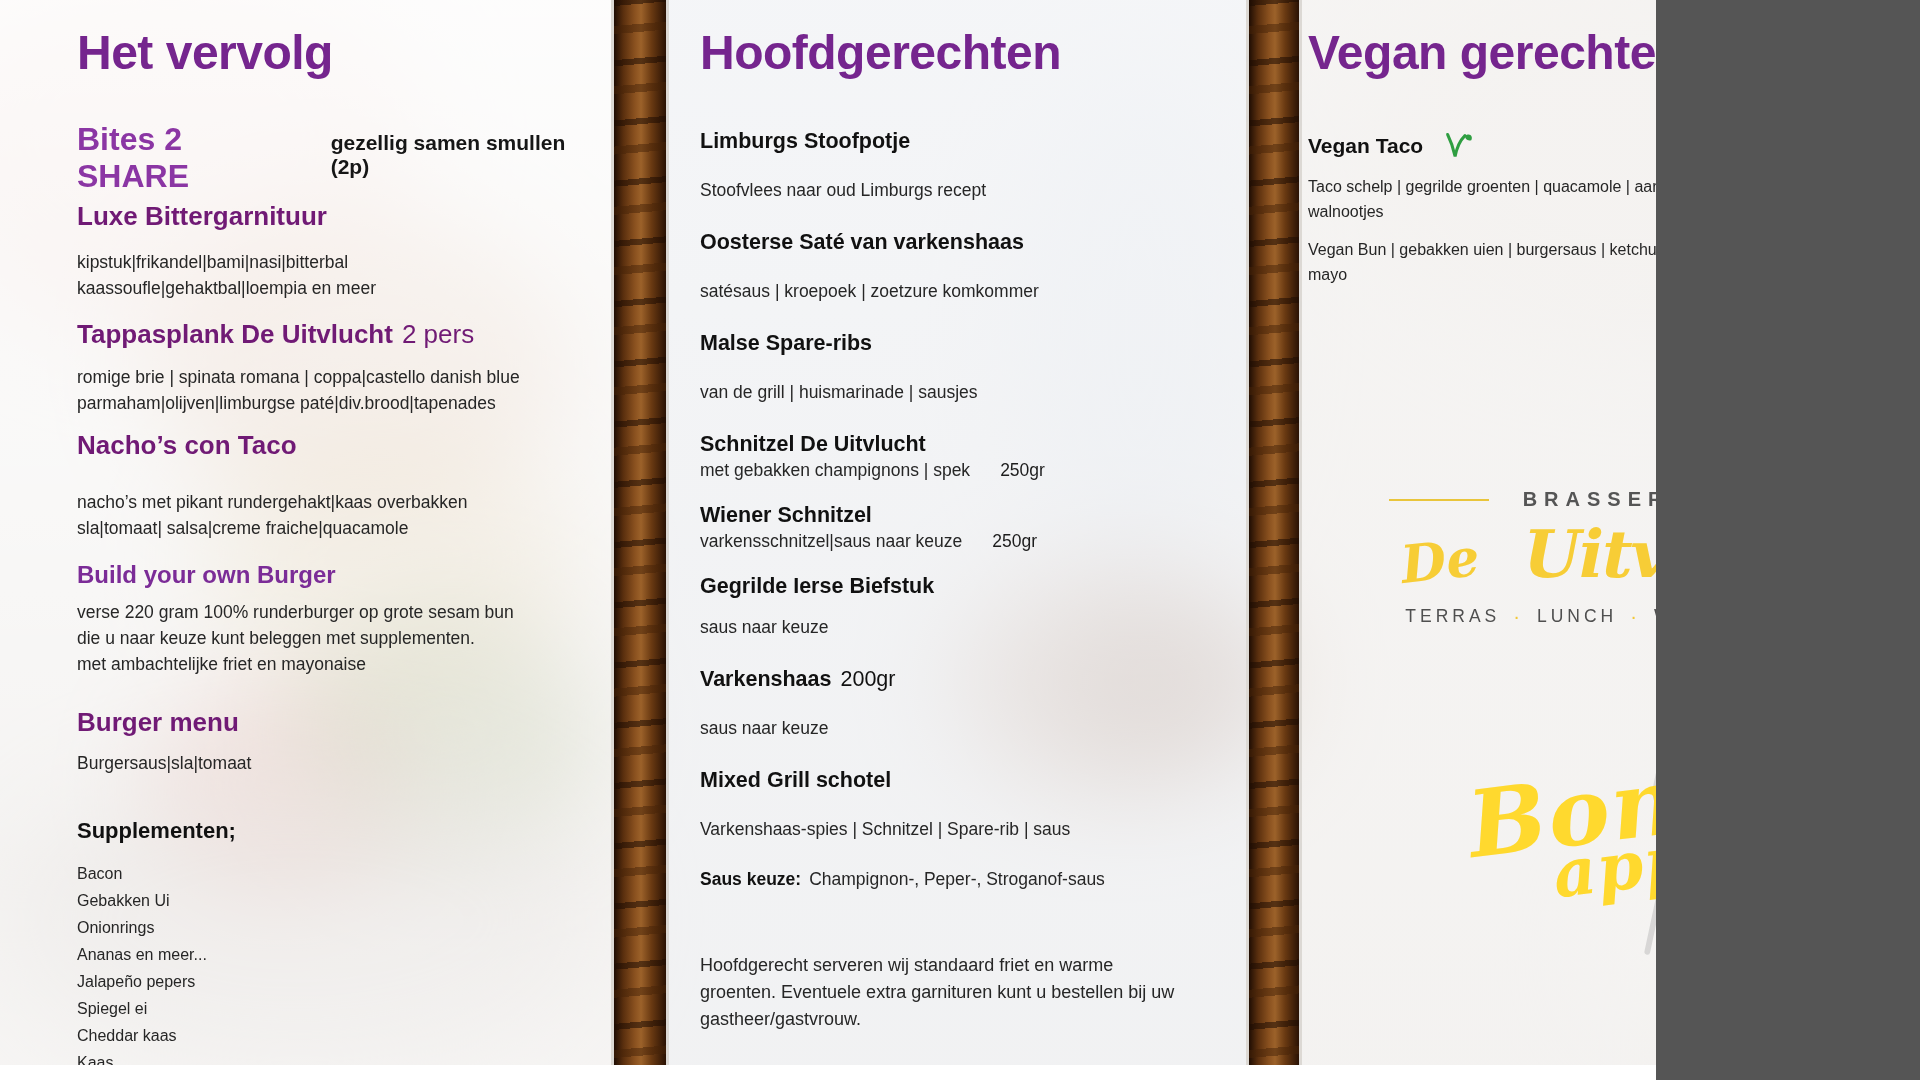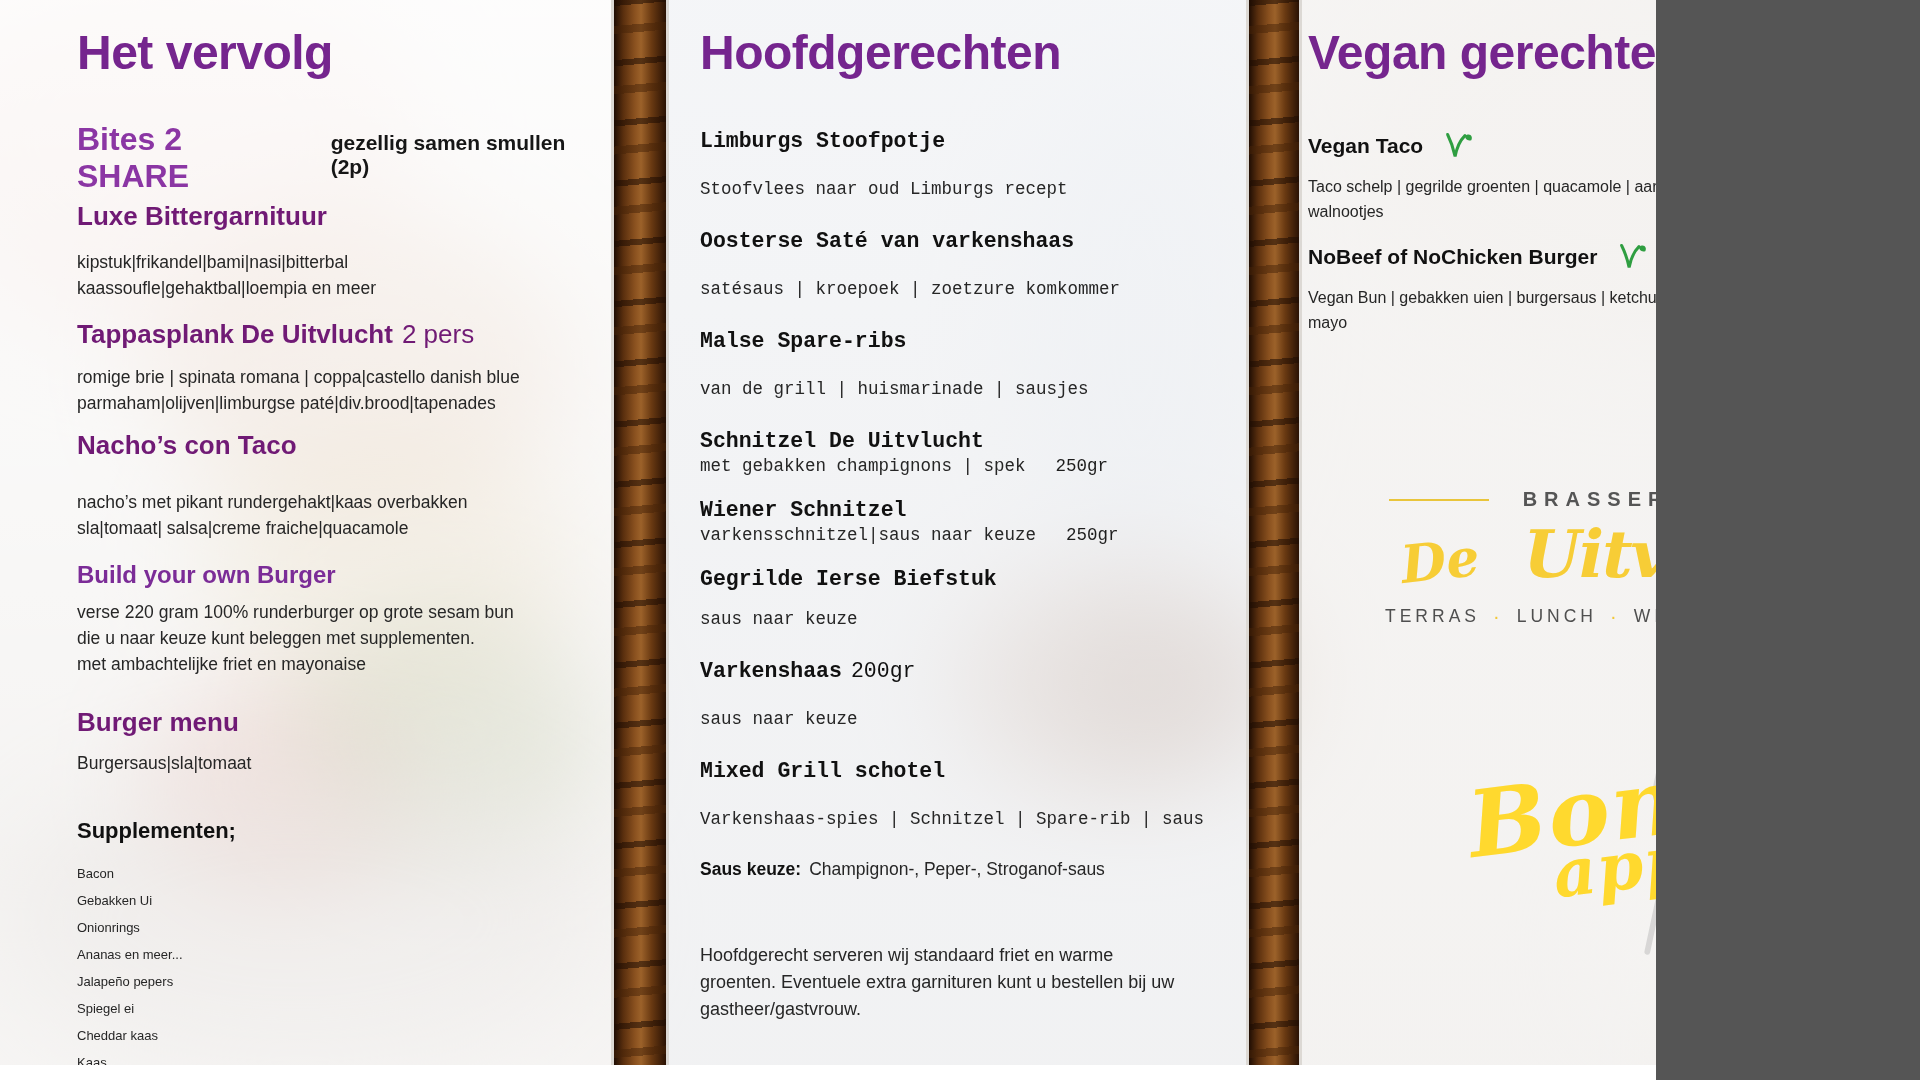--- a/index.html
+++ b/index.html
@@ -52,24 +52,24 @@
   .bites-h{font-size:32px;font-weight:800;color:#8b36a4;}
   .bites-note{font-size:21px;font-weight:700;color:#161616;}
   .item-name{margin-top:18px;font-size:26px;font-weight:700;color:#701a75;}
   .tight{margin-top:6px;}
   .item-desc{margin-top:17px;font-size:17.5px;line-height:26px;color:#262626;}
   .gap-big{margin-top:28px;}
   .reg{font-weight:400;margin-left:9px;}
   .build-h{margin-top:20px;font-size:24px;font-weight:800;color:#7b2c97;}
   .burger-menu{margin-top:30px;}
   .supp-h{margin-top:42px;font-size:22px;font-weight:700;color:#111;}
-  .supp-list{margin-top:16px;font-size:13px;line-height:27px;color:#262626;}
-
-  
-  .m-items{margin-top:48px;font-family:Liberation Mono, monospace;}
+  .supp-list{margin-top:16px;font-size:16px;line-height:27px;color:#262626;}
+
+  
+  .m-items{margin-top:48px;}
   .m-item{margin-bottom:27px;}
   .m-name{font-size:21.5px;font-weight:700;color:#111;}
   .m-desc{margin-top:23px;font-size:17.5px;line-height:26px;color:#262626;}
   .m-sub{margin-top:3px;font-size:17.5px;color:#262626;}
   .m-item.tightblock{margin-bottom:22px;}
   .m-item.midblock .m-desc{margin-top:15px;}
   .weight{margin-left:30px;color:#1d1d1d;}
   .sauce{margin-top:4px;font-size:17.5px;color:#262626;}
   .sauce .b{font-weight:700;color:#111;margin-right:8px;}
   .m-footer{margin-top:62px;font-size:18px;line-height:27px;color:#262626;}
@@ -87,21 +87,21 @@
   .brass-row{display:flex;align-items:center;justify-content:center;}
   .yline{height:2px;background:#e9c53b;}
   .yline.l{width:100px;}
   .yline.r{width:125px;position:relative;}
   .brass-label{margin:0 34px;font-size:20px;letter-spacing:7px;color:#555;font-weight:700;}
   .bird-svg{position:absolute;left:18px;top:-50px;width:92px;height:52px;}
   .script-row{margin-top:10px;display:flex;align-items:flex-end;justify-content:center;gap:44px;
               font-family:"DejaVu Serif",serif;font-style:italic;font-weight:700;color:#f7cd36;}
   .script-de{font-size:52px;transform:rotate(-6deg);line-height:1;}
   .script-main{font-size:66px;line-height:1;letter-spacing:-2px;}
-  .tagline{margin-top:18px;font-size:17.5px;letter-spacing:4px;color:#4f4f4f;display:flex;justify-content:flex-start;align-items:center;}
+  .tagline{margin-top:18px;font-size:17.5px;letter-spacing:4px;color:#4f4f4f;display:flex;justify-content:flex-end;align-items:center;}
   .tag-dot{color:#f2c736;margin:0 13px;font-size:20px;}
 
   
   .fork-svg{position:absolute;left:1615px;top:730px;width:110px;height:230px;opacity:.28;transform:rotate(12deg);z-index:3;}
   .bon{position:absolute;left:1470px;top:752px;width:450px;z-index:5;transform:rotate(-7deg);
        font-family:"DejaVu Serif",serif;font-style:italic;font-weight:700;color:#ffd92e;}
   .bon-1{font-size:92px;line-height:1;letter-spacing:2px;}
   .bon-2{font-size:66px;line-height:1;margin-left:78px;margin-top:-20px;letter-spacing:1px;}
 </style>
 </head>
@@ -235,27 +235,20 @@
     <div class="v-name-row v1">
       <span class="v-name">Vegan Taco</span>
       <svg class="vegan-svg" viewBox="0 0 26 26">
         <path d="M4 3 C7 9 9 15 10.5 22 C12 14 15 8 19 4" fill="none" stroke="#2f9e41" stroke-width="2.6" stroke-linecap="round"></path>
         <path d="M19 4 C24 1 26 5 24.5 8 C21 9 19 7 19 4 Z" fill="#2f9e41"></path>
       </svg>
     </div>
     <div class="v-desc pre">Taco schelp | gegrilde groenten | quacamole | aardappel wedges |
 walnootjes</div>
 
-    <div class="v-name-row v2">
-      <span class="v-name">NoBeef of NoChicken Burger</span>
-      <svg class="vegan-svg" viewBox="0 0 26 26">
-        <path d="M4 3 C7 9 9 15 10.5 22 C12 14 15 8 19 4" fill="none" stroke="#2f9e41" stroke-width="2.6" stroke-linecap="round"></path>
-        <path d="M19 4 C24 1 26 5 24.5 8 C21 9 19 7 19 4 Z" fill="#2f9e41"></path>
-      </svg>
-    </div>
     <div class="v-desc pre">Vegan Bun | gebakken uien | burgersaus | ketchup | sla | tomaat | frites |
 mayo</div>
   </div>
 
   <div class="logo">
     <div class="brass-row">
       <span class="yline l"></span>
       <span class="brass-label">BRASSERIE</span>
       <span class="yline r">
         <svg class="bird-svg" viewBox="0 0 100 58">

